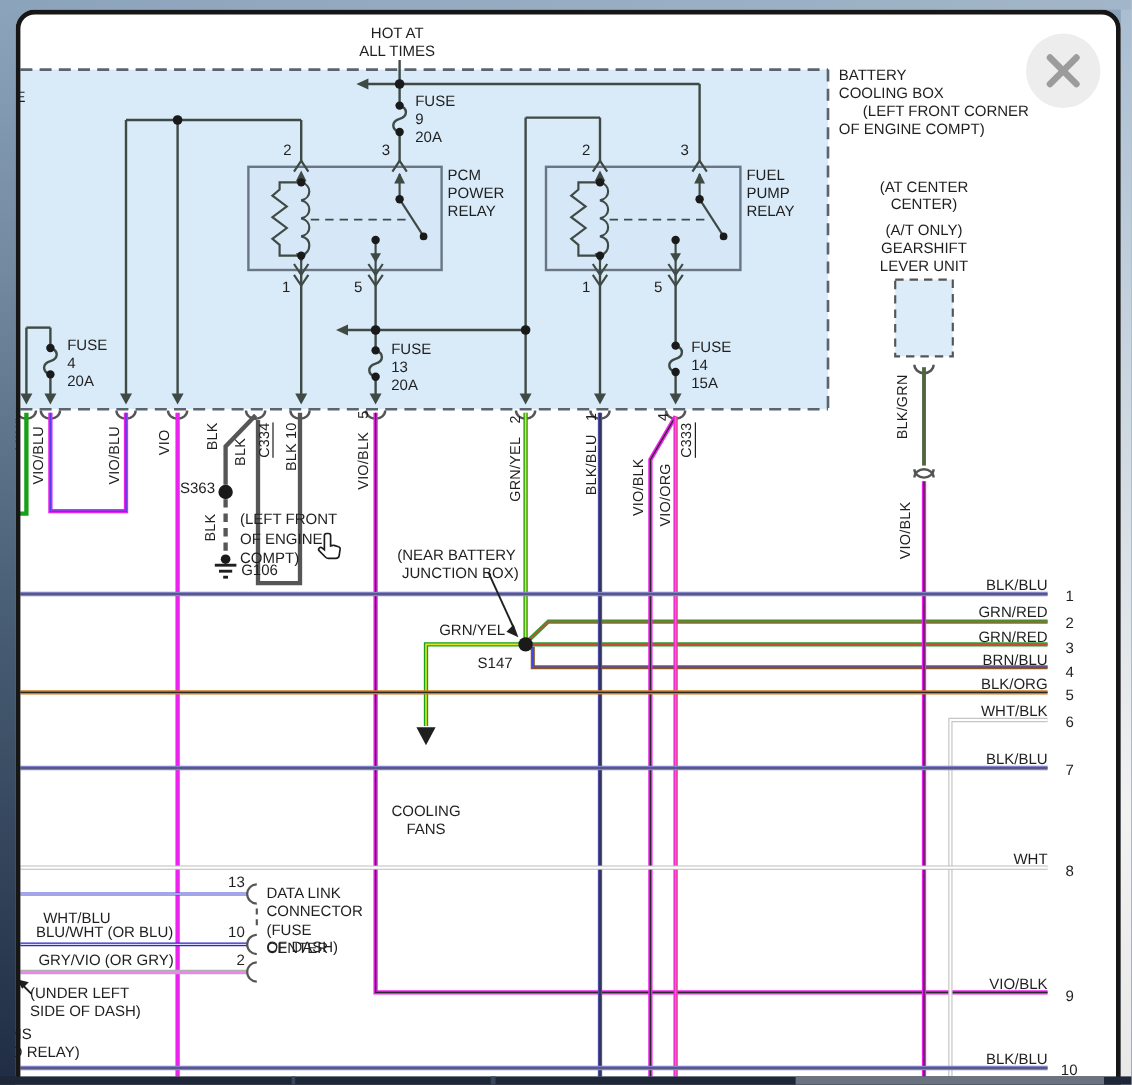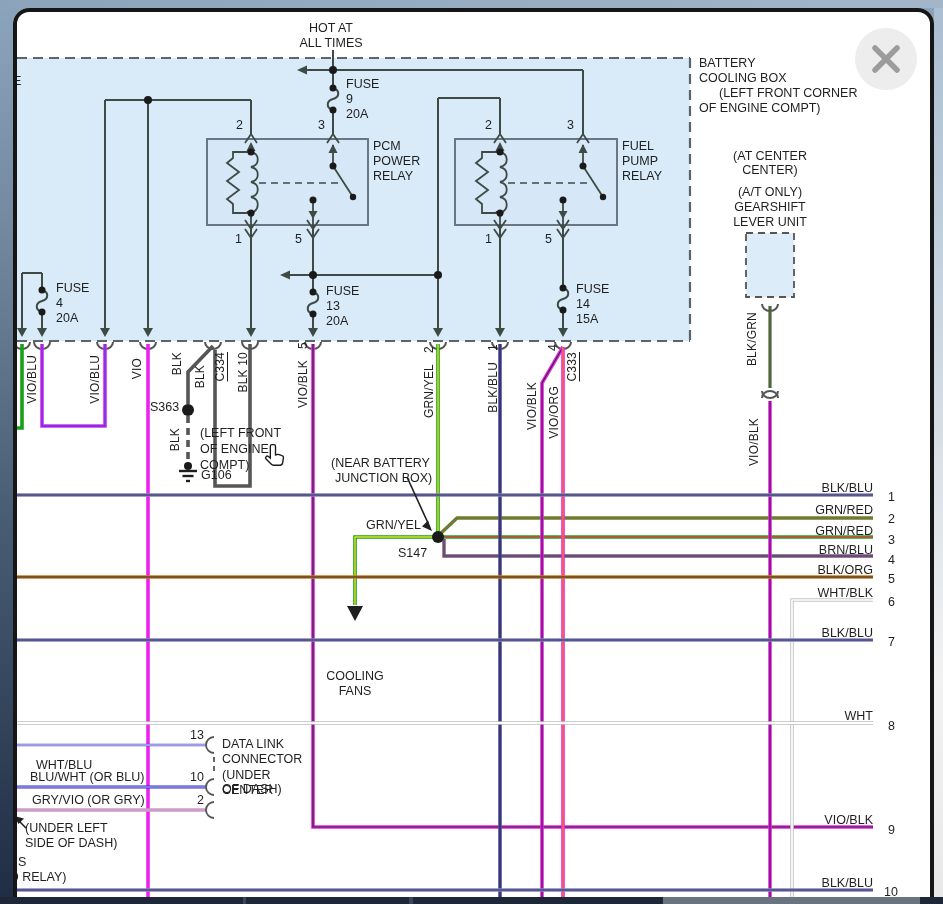--- a/index.html
+++ b/index.html
@@ -363,21 +363,21 @@
   <div class="lbl" style="left:884px;top:885px">10</div>
 
   <div class="lbl" style="left:36px;top:758px">WHT/BLU</div>
   <div class="lbl rt" style="left:184px;top:728px;width:20px">13</div>
   <div class="lbl" style="left:30px;top:770px">BLU/WHT (OR BLU)</div>
   <div class="lbl rt" style="left:184px;top:770px;width:20px">10</div>
   <div class="lbl" style="left:32px;top:793px">GRY/VIO (OR GRY)</div>
   <div class="lbl rt" style="left:184px;top:793px;width:20px">2</div>
   <div class="lbl" style="left:222px;top:737px">DATA LINK</div>
   <div class="lbl" style="left:222px;top:752px">CONNECTOR</div>
-  <div class="lbl" style="left:222px;top:768px">(UNDER</div>
+  <div class="lbl" style="left:222px;top:768px">(FUSE</div>
   <div class="lbl" style="left:222px;top:783px">CENTER</div>
   <div class="lbl" style="left:222px;top:782px">OF DASH)</div>
 
   <div class="lbl" style="left:25px;top:821px">(UNDER LEFT</div>
   <div class="lbl" style="left:25px;top:836px">SIDE OF DASH)</div>
   <div class="lbl" style="left:9px;top:855px">NS</div>
   <div class="lbl" style="left:9px;top:870px">O RELAY)</div>
   <div class="lbl" style="left:13px;top:74px">E</div>
 
   <div class="panel-frame"></div>

